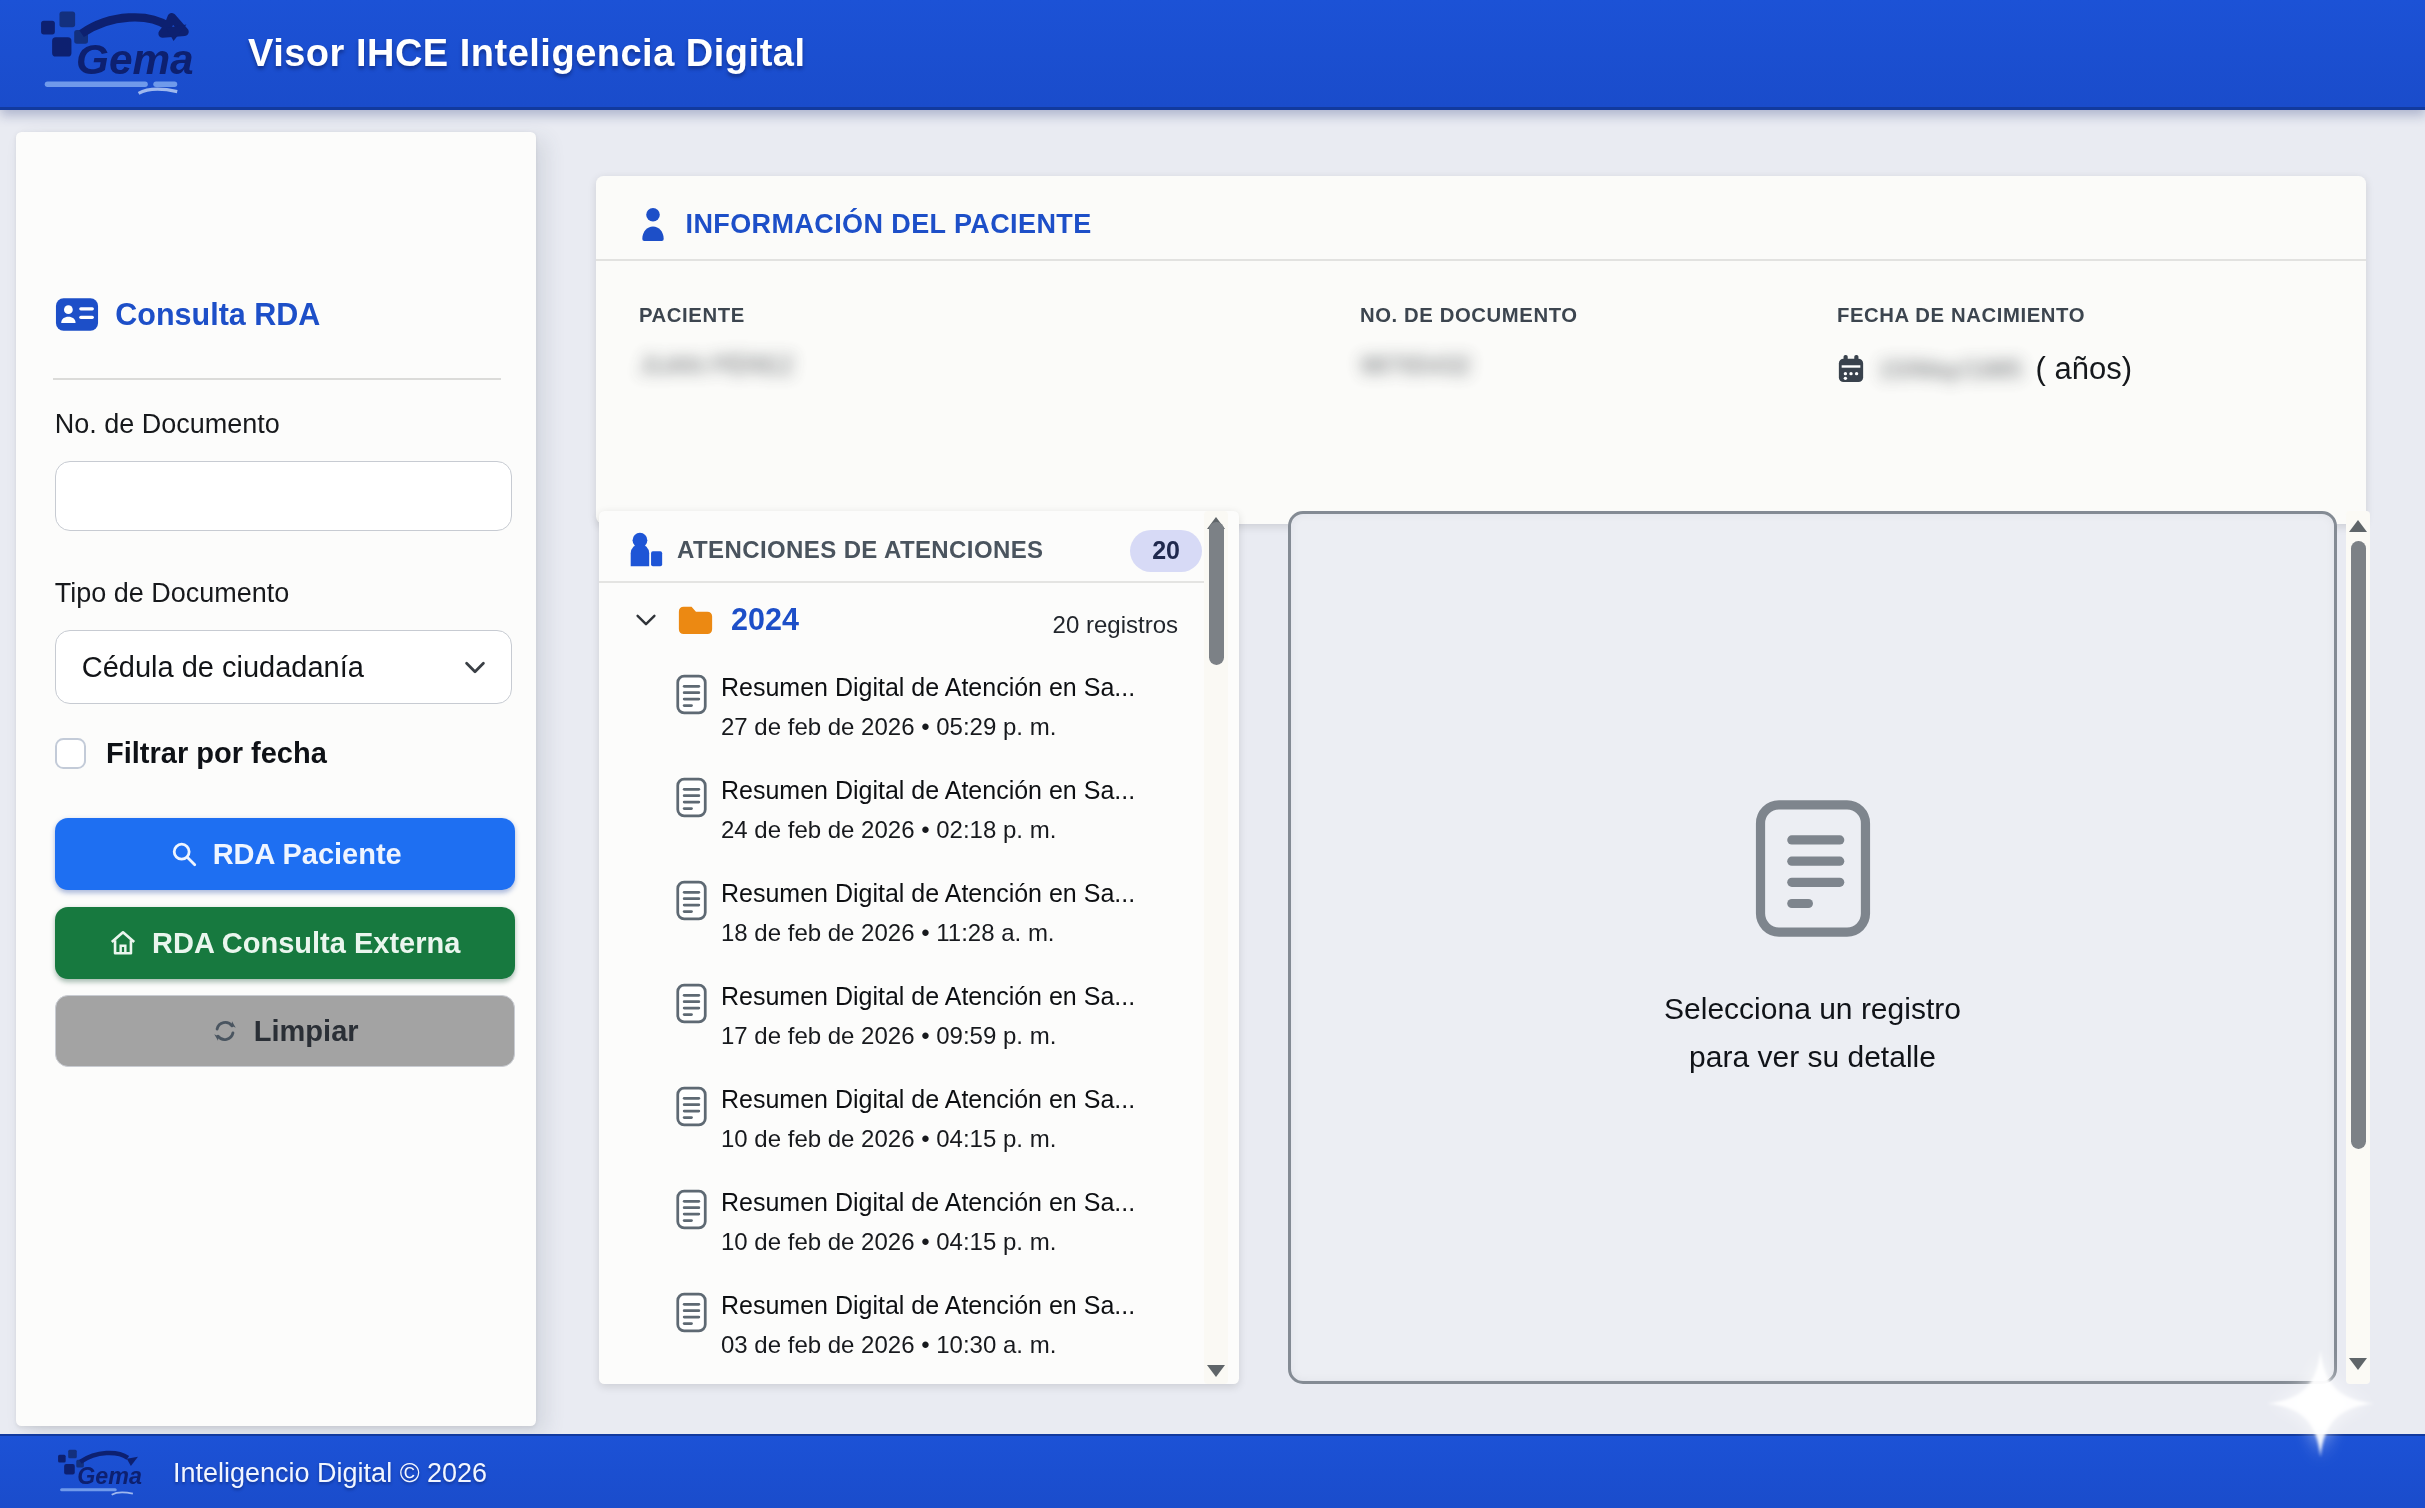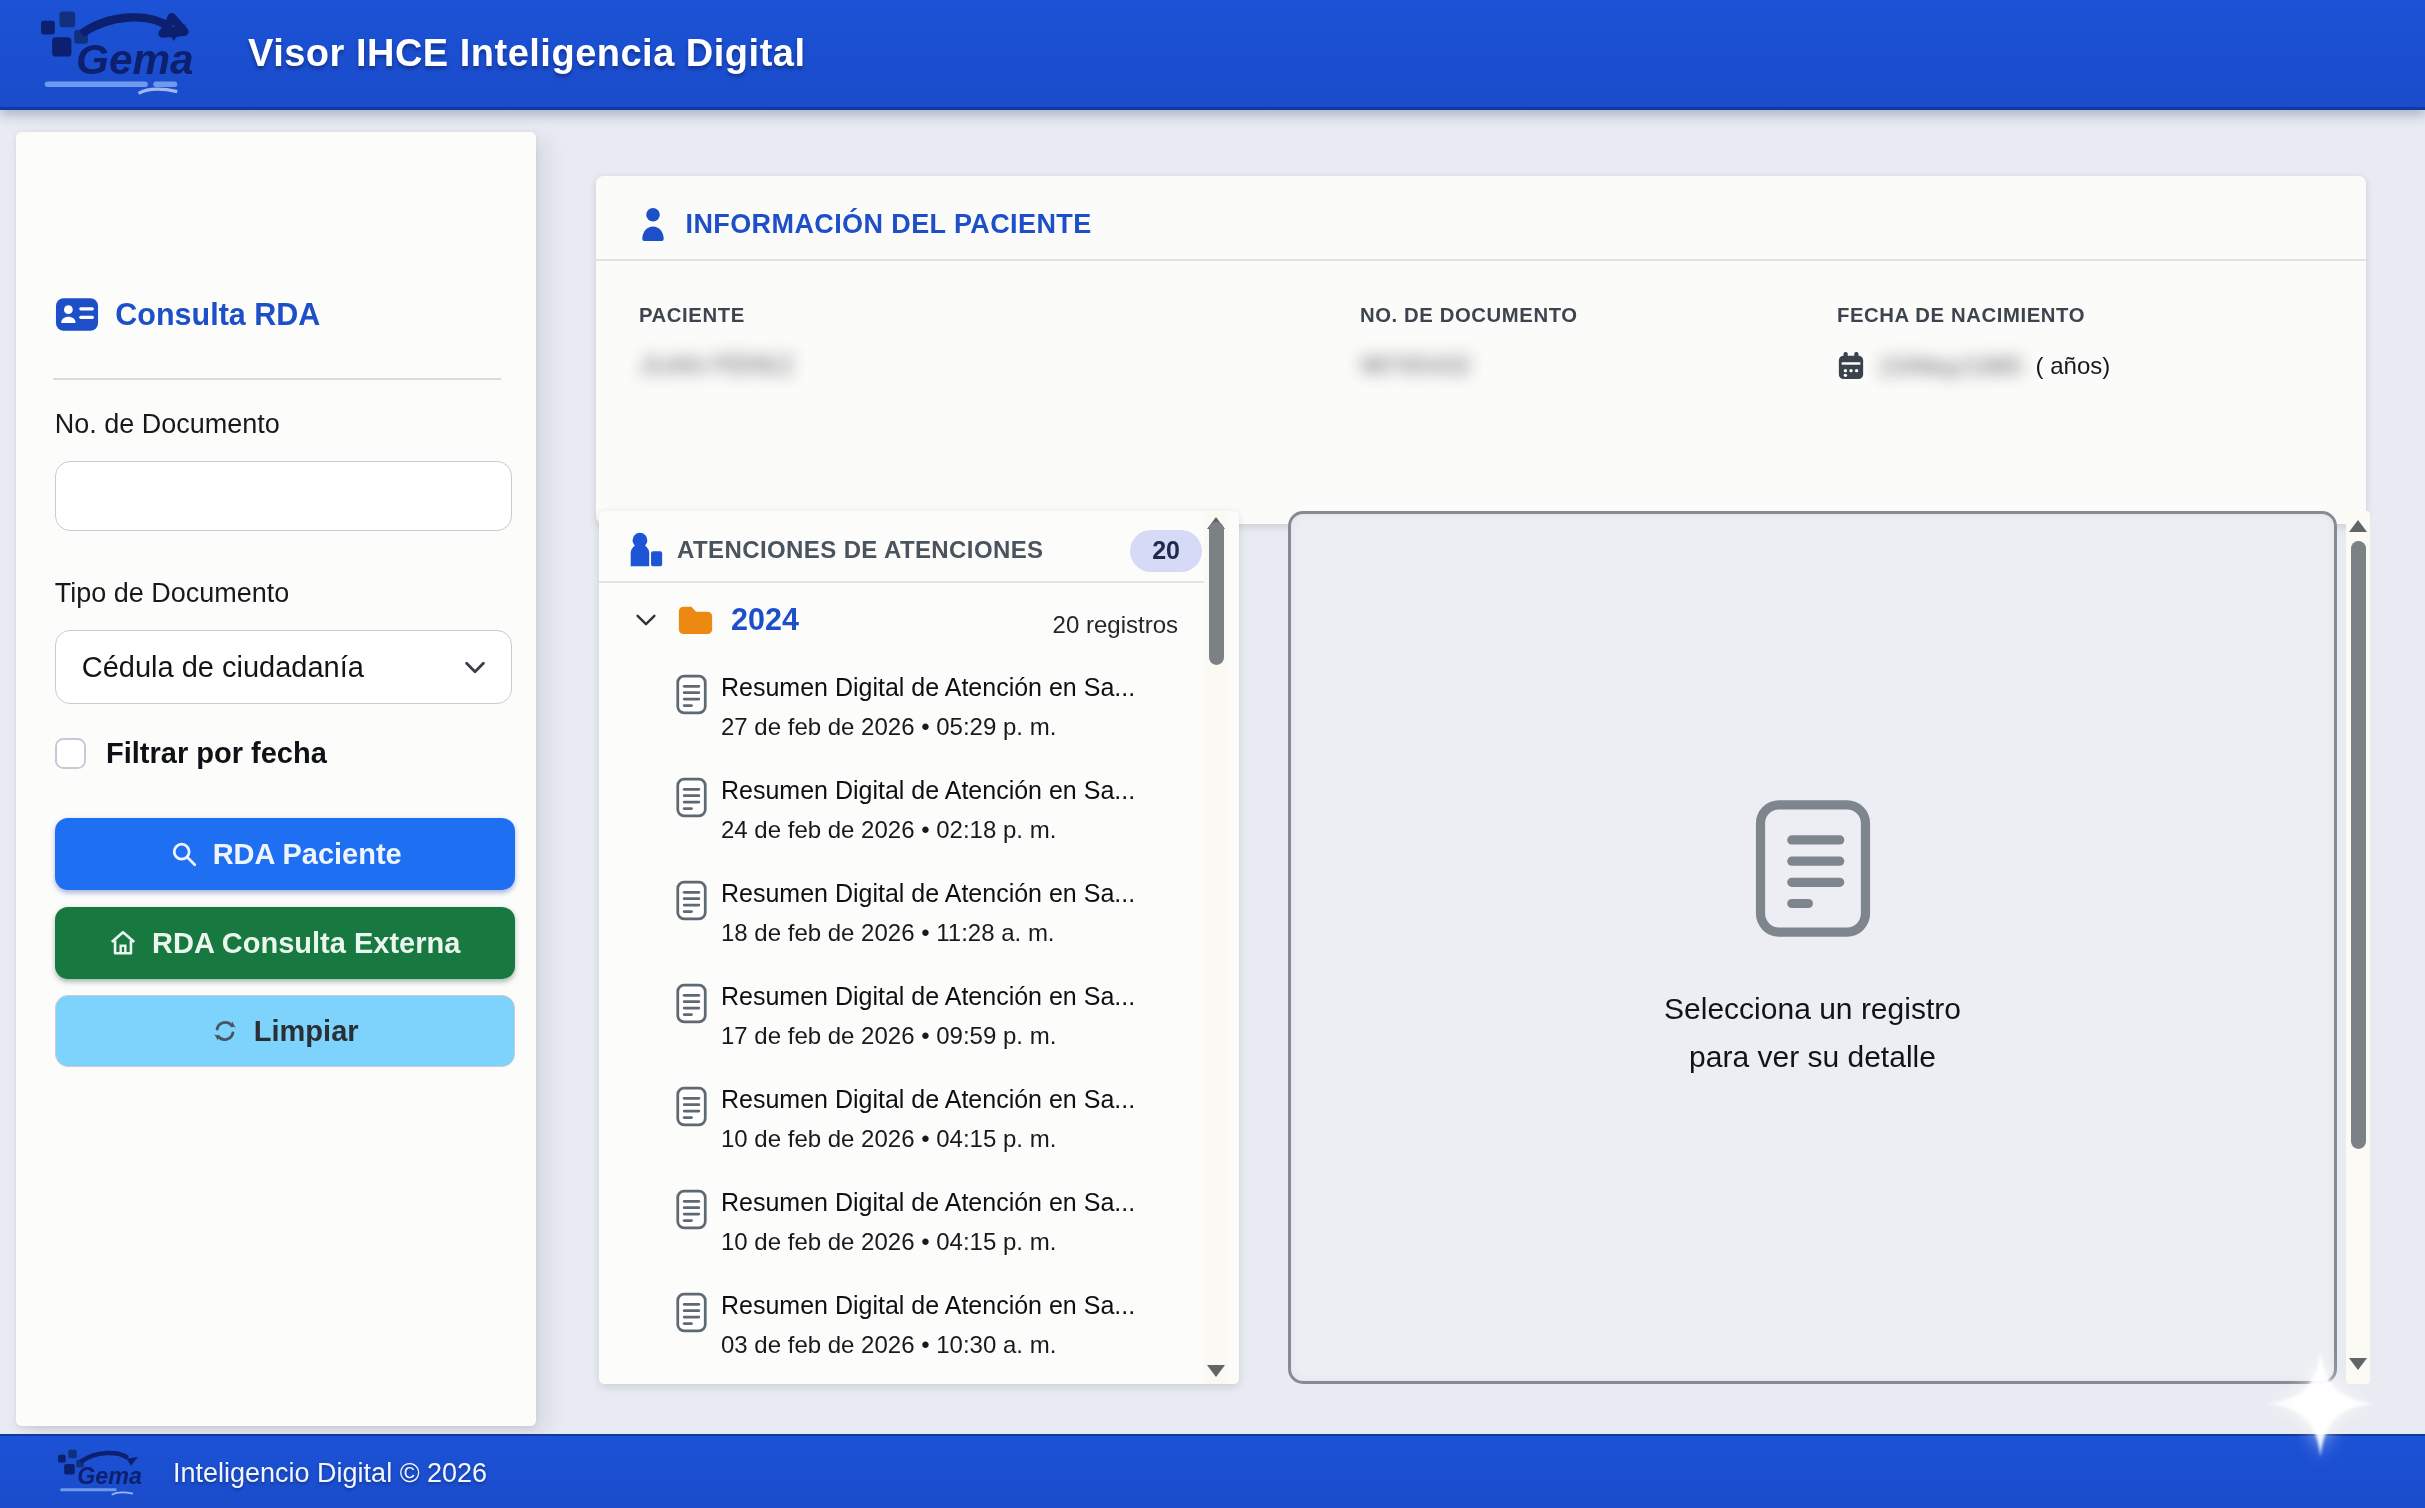--- a/index.html
+++ b/index.html
@@ -55,35 +55,35 @@
   .btn{
     position:absolute; left:39px; width:460px; height:72px; box-sizing:border-box;
     border-radius:13px; font-size:29px; font-weight:600;
     display:flex; align-items:center; justify-content:center; gap:15px; cursor:pointer;
     font-family:"Liberation Sans", sans-serif;
   }
   .btn-blue{top:686px; background:var(--button-blue,#1E6FF2); color:#EFF5FF; border:none;
     box-shadow:0 2.8px 5.5px rgba(20,60,160,.35);padding-left:8px;}
   .btn-green{top:775px; background:var(--button-green,#17793F); color:#EAF6EE; border:none;
     box-shadow:0 2.8px 5.5px rgba(10,70,40,.35);}
-  .btn-light{top:863px; background:#7dd3fc; color:#2A2F36; border:1.8px solid #C9CCD2;}
+  .btn-light{top:863px; background:#a3a3a3; color:#2A2F36; border:1.8px solid #C9CCD2;}
   
   .patient-card{
     position:absolute; left:596px; top:176px; width:1770px; height:348px;
     background:#FBFBF9; border-radius:7.4px; box-shadow:0 2.8px 8.3px rgba(0,0,0,.12);
   }
   .pc-header{position:absolute; left:43px; top:31px; display:flex; align-items:center; gap:18.5px;}
   .pc-title{margin:0; font-size:27px; font-weight:bold; color:var(--accent-blue,#1D4FC8); letter-spacing:0.4px;}
   .pc-divider{position:absolute; left:0; right:0; top:83px; height:1.8px; background:#E2E2E0;}
   .pc-col{position:absolute; top:128px;}
   .pc-col-1{left:43px;} .pc-col-2{left:764px;} .pc-col-3{left:1241px;}
   .pc-label{font-size:20.3px; font-weight:700; color:#3C454F; letter-spacing:0.6px;}
   .pc-value{margin-top:24px; font-size:25px; color:#3A4046; display:flex; align-items:center; gap:13px;}
   .redacted{filter:blur(7.4px); opacity:.8; user-select:none;}
-  .pc-suffix{font-size:24px; color:#15181C;}
+  .pc-suffix{font-size:31px; color:#15181C;}
   
   .history-card{
     position:absolute; left:599px; top:511px; width:640px; height:873px;
     background:#FCFCFB; border-radius:5.5px; box-shadow:0 2.8px 8.3px rgba(0,0,0,.12);
   }
   .hc-header{position:absolute; left:28px; top:20.3px; display:flex; align-items:center; gap:13px;}
   .hc-title{margin:0; font-size:24px; font-weight:bold; color:#4A545E; letter-spacing:0.4px;}
   .hc-badge{
     position:absolute; right:37px; top:18.5px; background:var(--badge-bg,#D7DAF6);
     color:#20294E; font-weight:700; font-size:25px; padding:6.5px 22px; border-radius:22px;

